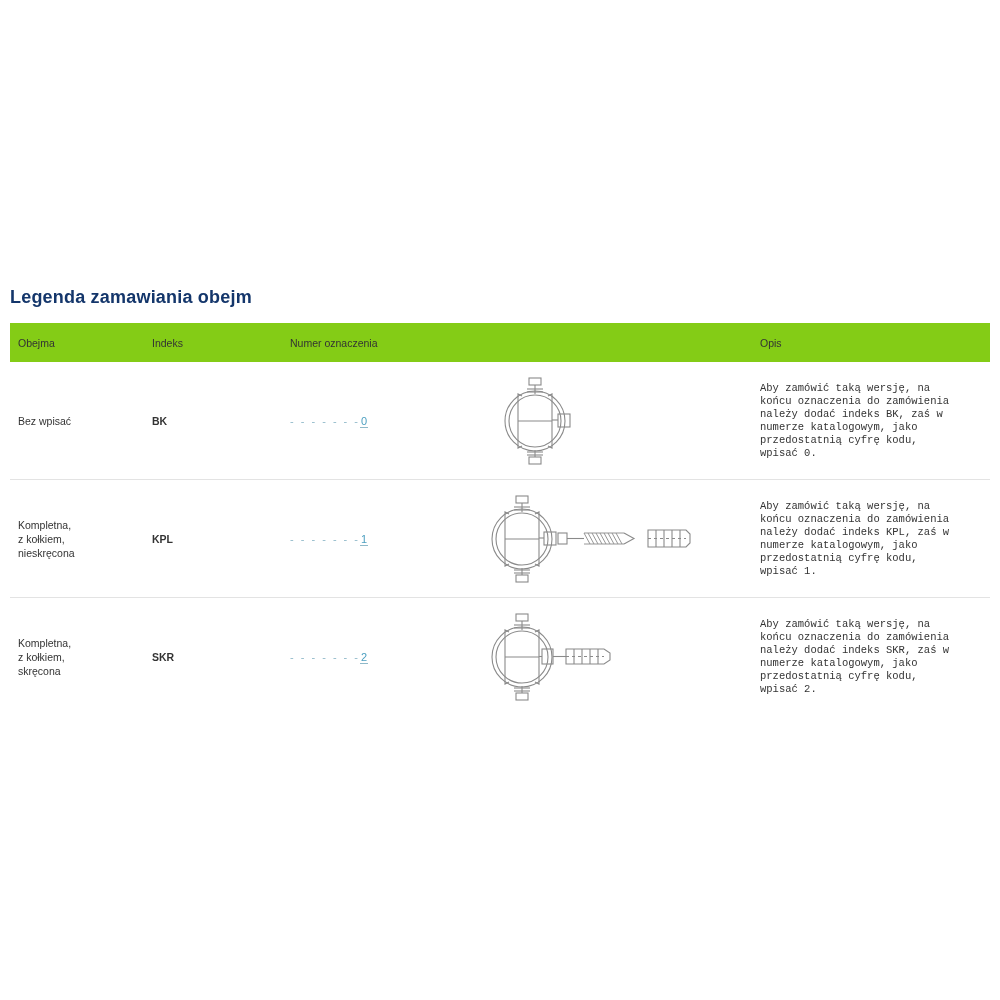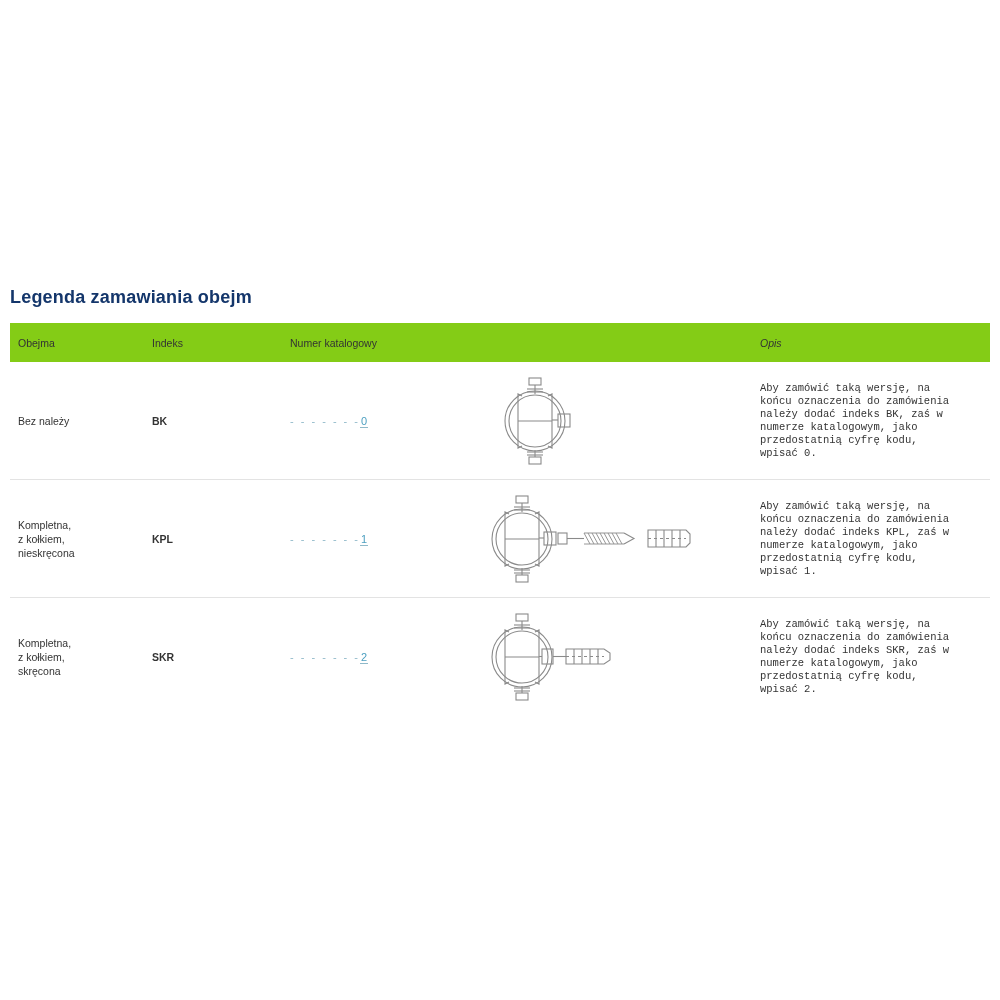--- a/index.html
+++ b/index.html
@@ -44,21 +44,21 @@
   }
   .th {
     position: absolute;
     top: 14px;
     font-size: 10.5px;
     color: #333333;
   }
   .th-obejma { left: 8px; }
   .th-indeks { left: 142px; }
   .th-numer  { left: 280px; }
-  .th-opis   { left: 750px; font-style: italic; }
+  .th-opis   { left: 750px; }
 
   .row {
     position: relative;
     height: 117px;
     border-bottom: 1px solid #e3e3e3;
   }
   .row:last-child { border-bottom: none; }
 
   .cell {
     position: absolute;
@@ -103,26 +103,26 @@
 
 <div class="page">
 
   <div class="title">Legenda zamawiania obejm</div>
 
   <div class="table">
 
     <div class="thead">
       <div class="th th-obejma">Obejma</div>
       <div class="th th-indeks">Indeks</div>
-      <div class="th th-numer">Numer katalogowy</div>
+      <div class="th th-numer">Numer oznaczenia</div>
       <div class="th th-opis">Opis</div>
     </div>
 
     <div class="row">
-      <div class="cell c-obejma" style="white-space:pre-line">Bez należy</div>
+      <div class="cell c-obejma" style="white-space:pre-line">Bez wpisać</div>
       <div class="cell c-indeks">BK</div>
       <div class="cell c-numer">
         <span class="catno"><span class="dashes">- - - - - - -</span><span class="digit">0</span></span>
       </div>
 
       <div class="fig">
         <svg width="270" height="110" viewBox="0 0 270 110" fill="none" stroke="#8a8a8a" stroke-width="1.1">
 
           <circle cx="55" cy="55" r="30"></circle>
           <circle cx="55" cy="55" r="26"></circle>

